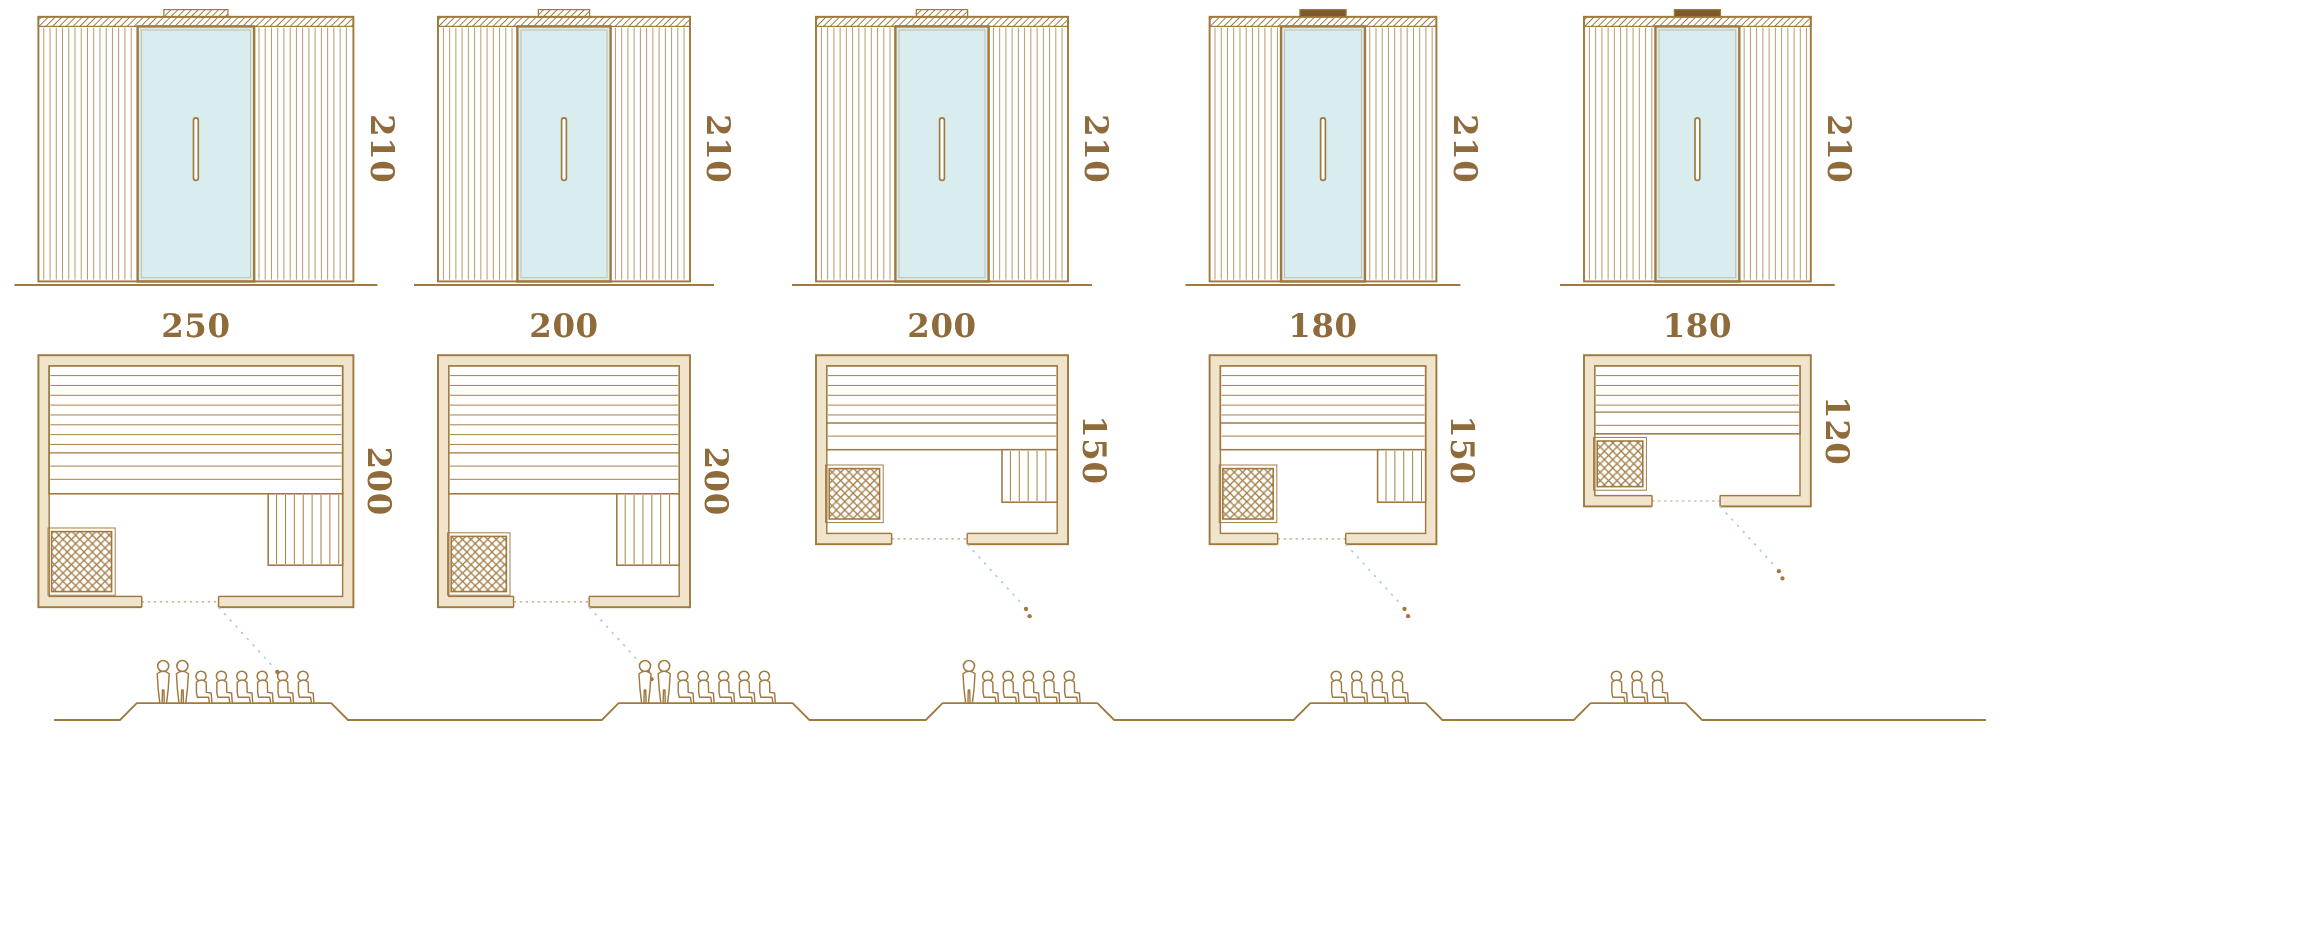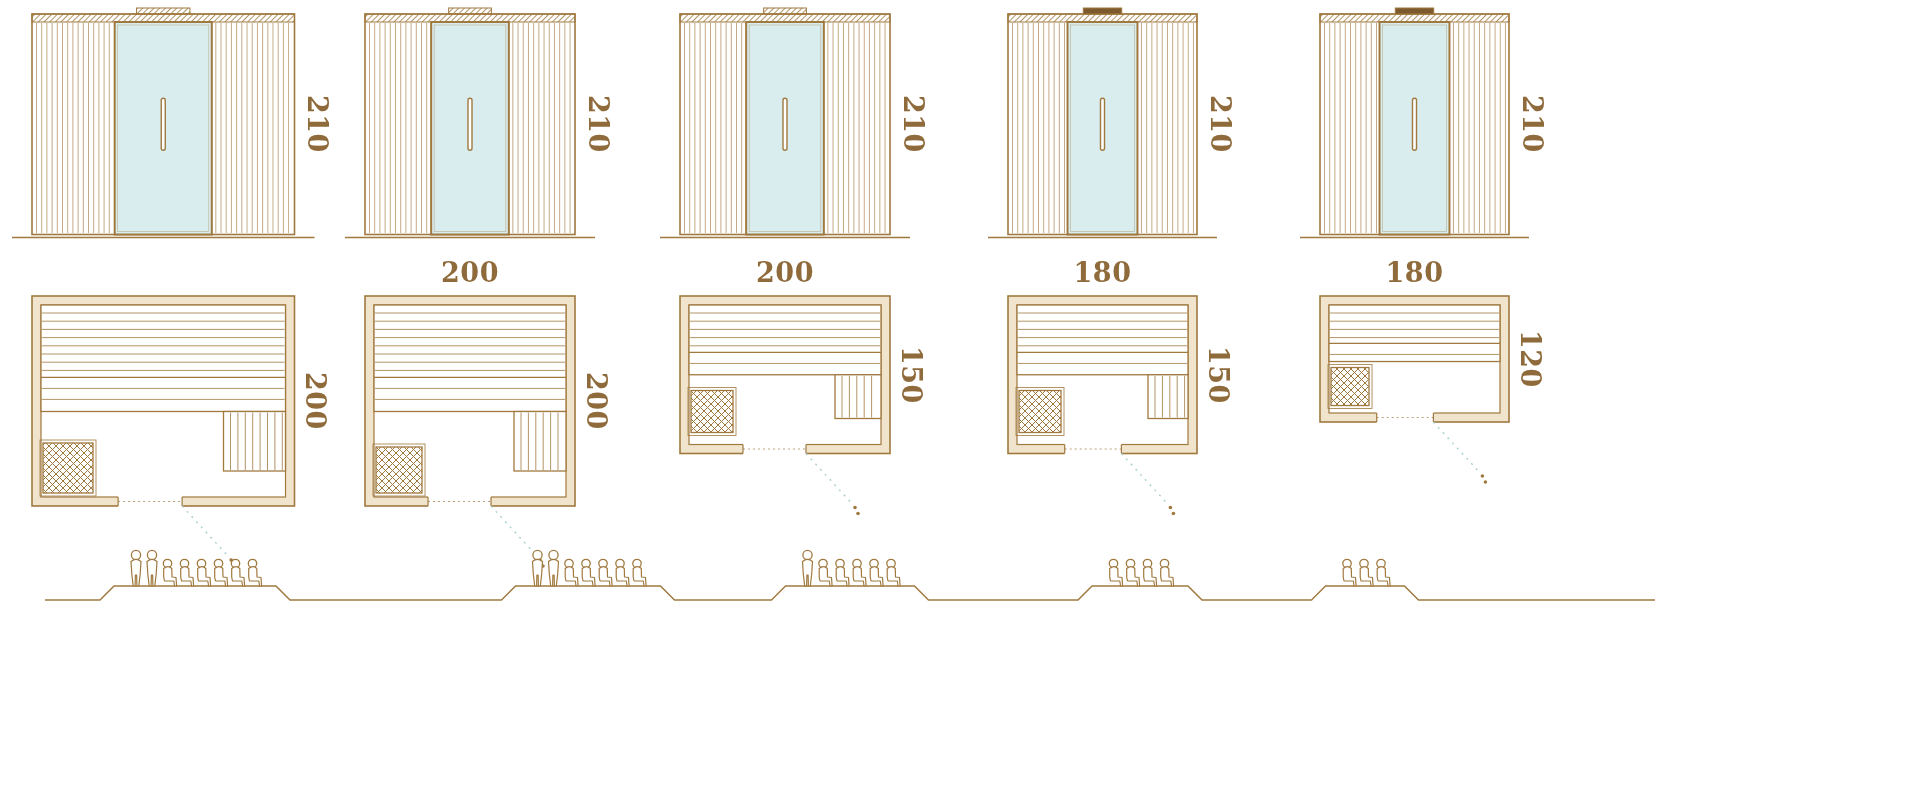--- a/index.html
+++ b/index.html
@@ -62,20 +62,21 @@
         <rect x="20" y="6" width="262.5" height="8" fill="url(#hatch0)" stroke="#a0793f" stroke-width="1"></rect>
         <rect x="124.540625" y="0" width="53.41875" height="6" fill="url(#hatch0)" stroke="#a0793f" stroke-width="1"></rect>
         <rect x="102.6875" y="14" width="97.125" height="212.5" fill="#d9edee" stroke="#a0793f" stroke-width="2"></rect>
         <rect x="105.6875" y="17" width="91.125" height="206.5" fill="none" stroke="#a0793f" stroke-width="0.6" opacity="0.55"></rect>
         <rect x="149.25" y="90.25" width="4" height="52" rx="2" fill="#fff" stroke="#a0793f" stroke-width="1.4"></rect>
         <line x1="0" y1="229.5" x2="302.5" y2="229.5" stroke="#a0793f" stroke-width="1.6"></line>
       </svg>
     <div class="dim vlabel elev-dim" style="left: 290.5px; top: 6px; height: 220.5px;">
         <span>210</span>
       </div>
+    <div class="dim hlabel plan-wdim" style="left: 20px; top: 250px; width: 262.5px;"><span>250</span></div>
     <svg class="plan" width="270.5" height="290" style="left: 16px; top: 284px;">
         <defs>
           <pattern id="cross0" width="7" height="7" patternUnits="userSpaceOnUse">
             <line x1="0" y1="0" x2="7" y2="7" stroke="#a0793f" stroke-width="1"></line>
             <line x1="7" y1="0" x2="0" y2="7" stroke="#a0793f" stroke-width="1"></line>
           </pattern>
         </defs>
         <rect x="4" y="4" width="262.5" height="210" fill="#f0e4cc" stroke="#a0793f" stroke-width="1.6"></rect>
         <rect x="13" y="13" width="244.5" height="192" fill="#fff" stroke="#a0793f" stroke-width="1.2"></rect>
         <g>

